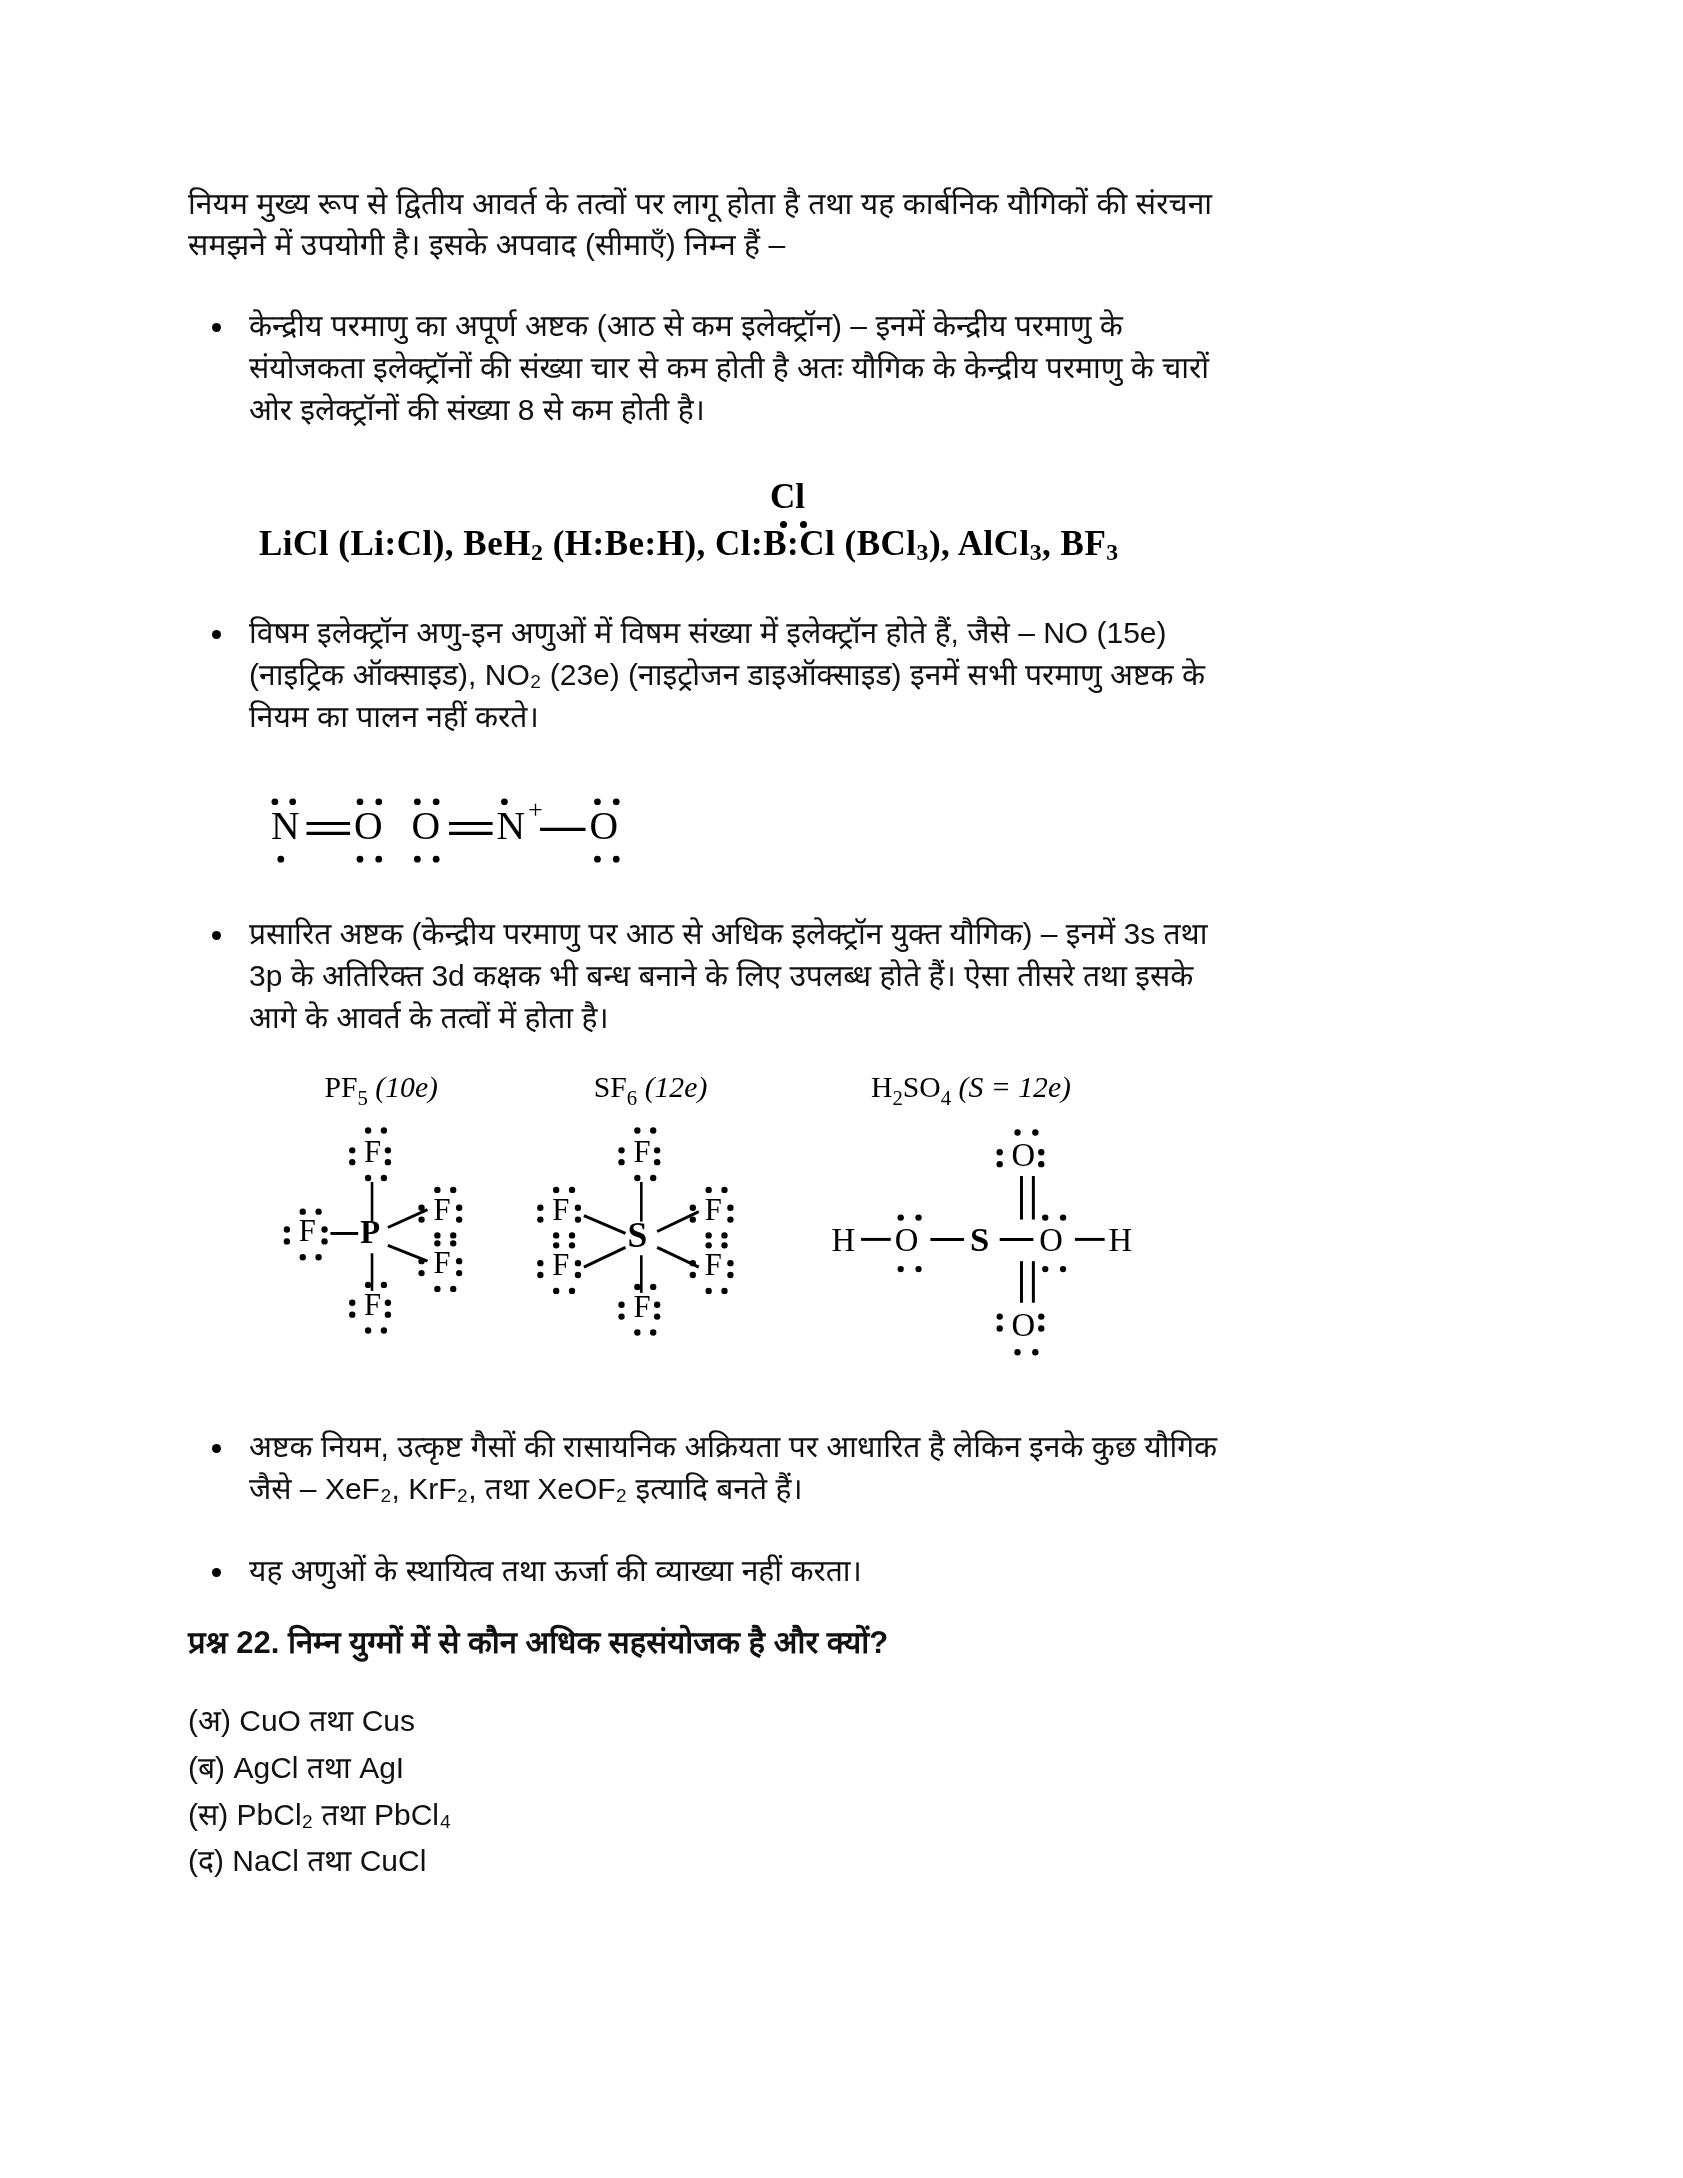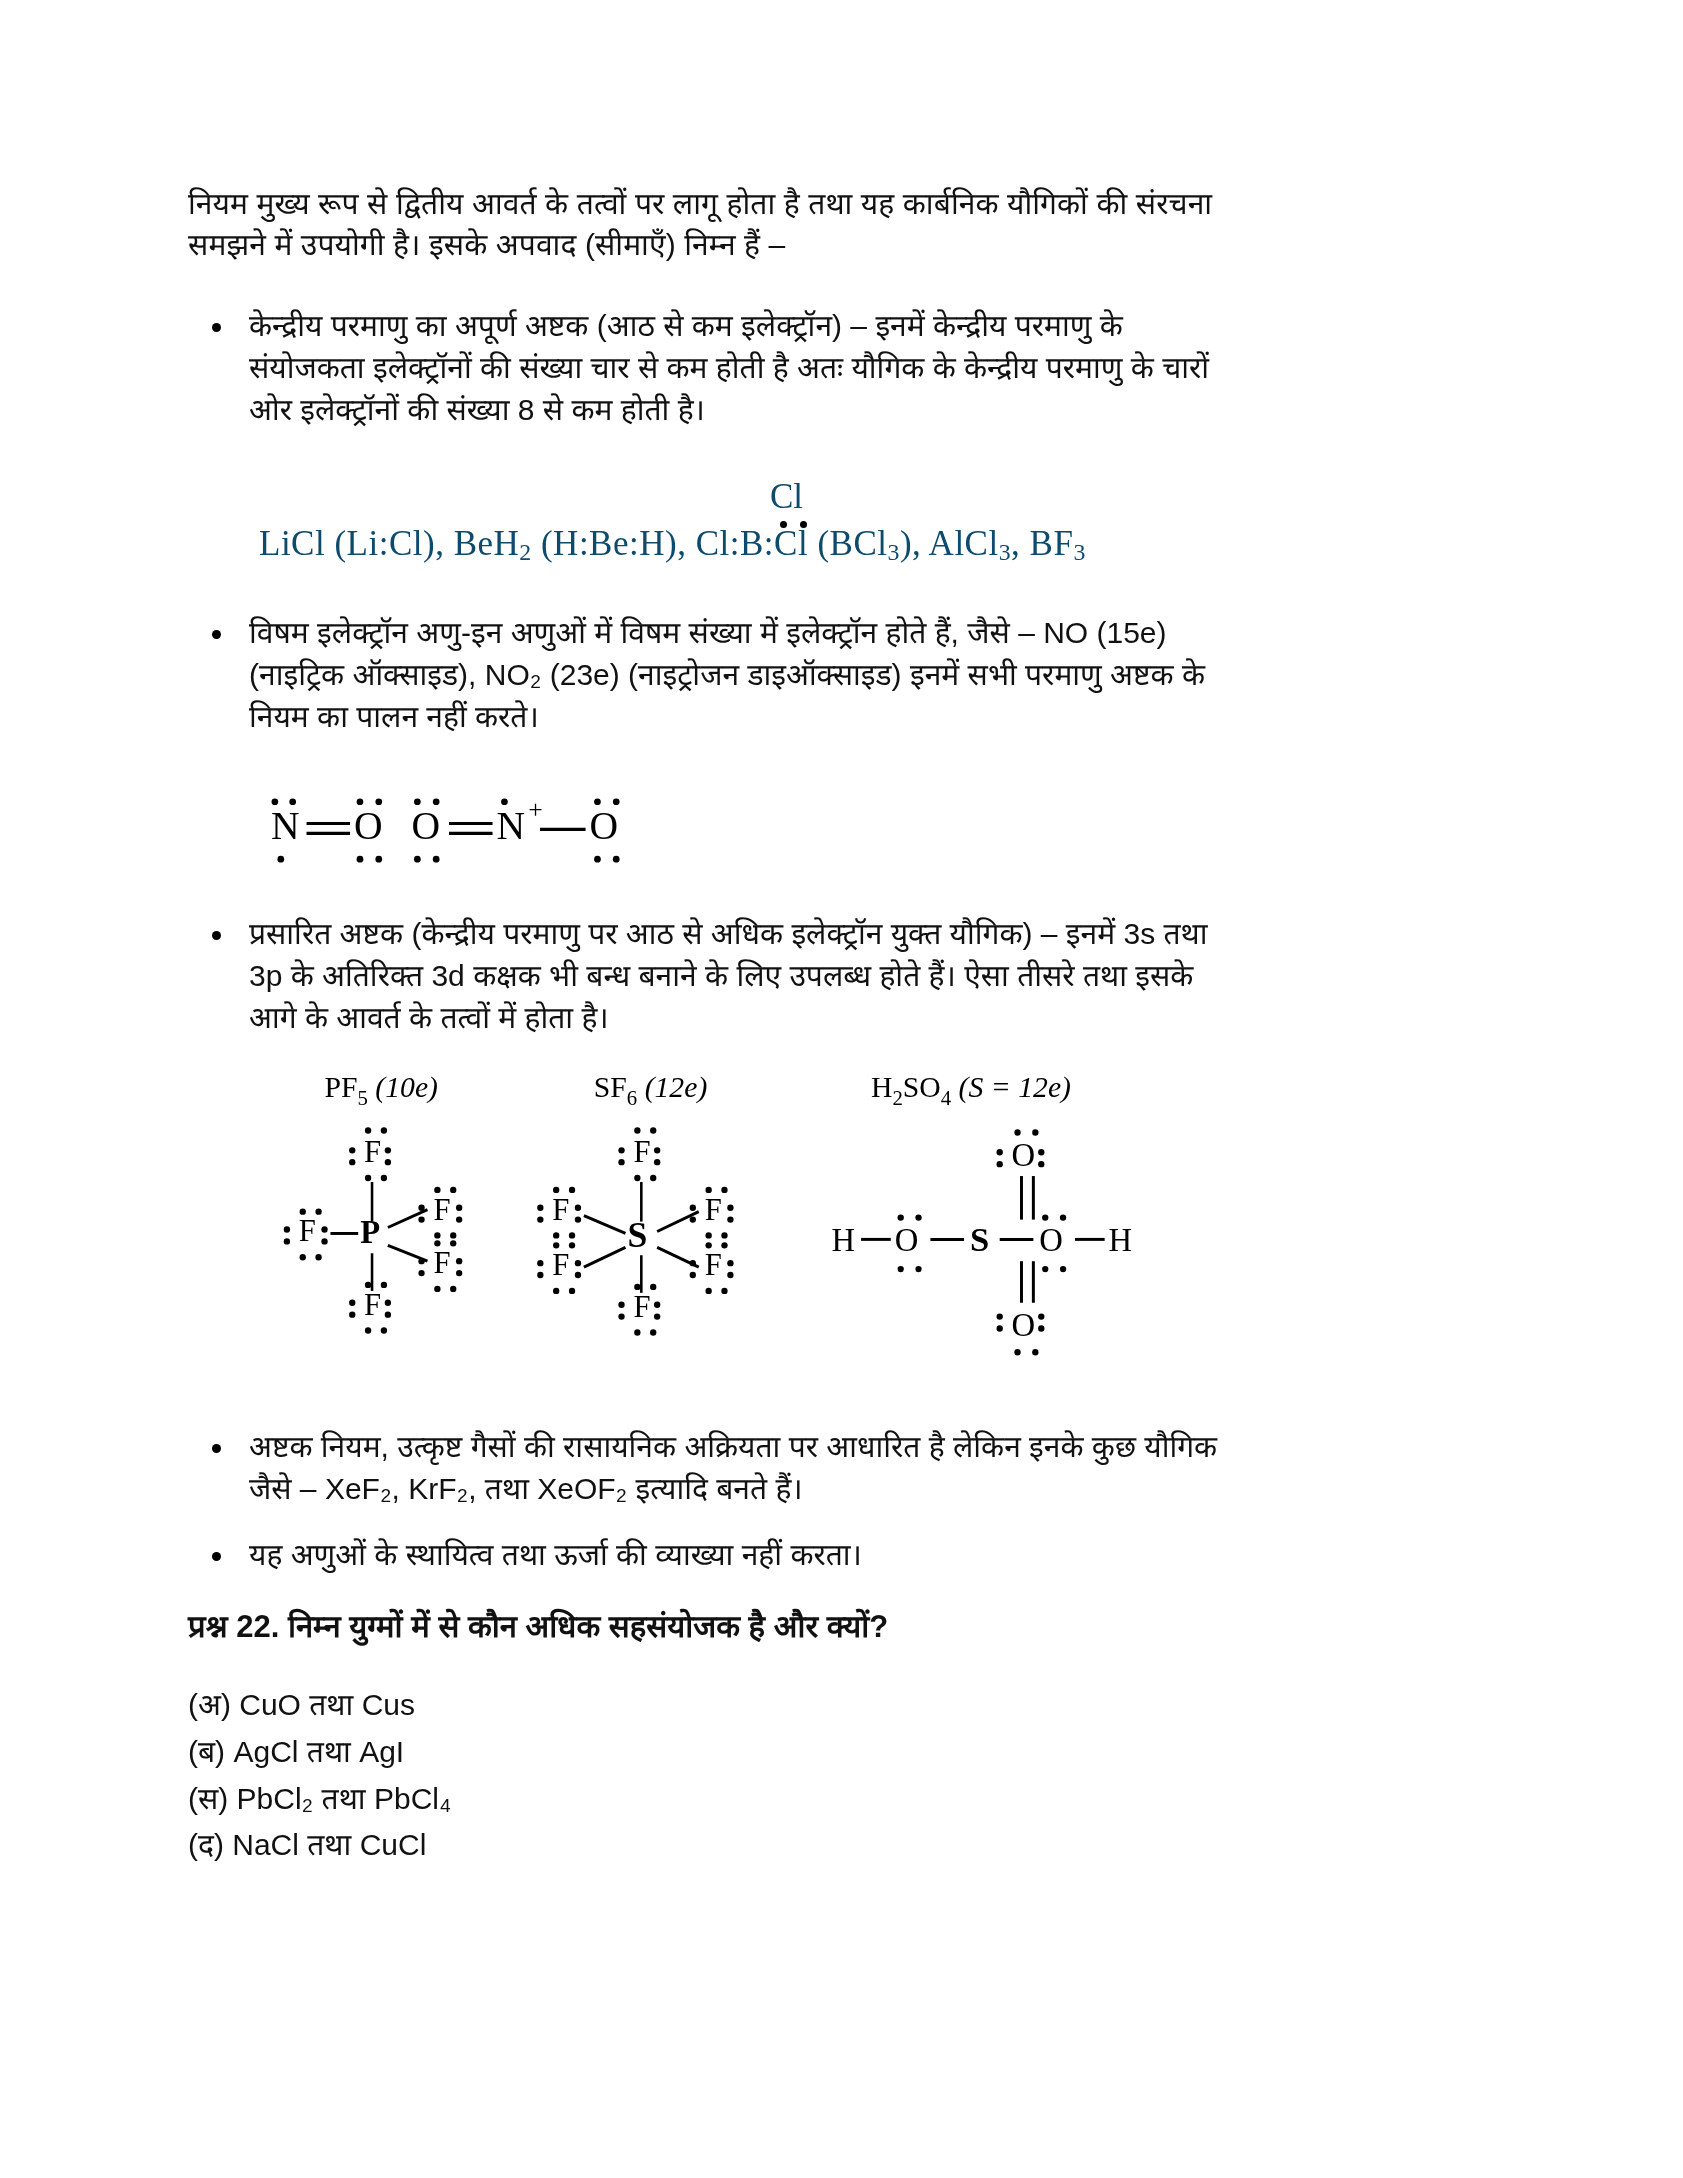--- a/index.html
+++ b/index.html
@@ -57,21 +57,22 @@
     height: 9px;
     background: #000;
     border-radius: 50%;
   }
 
   sub { font-size: 0.68em; vertical-align: -0.22em; }
 
   
   .chem-serif {
     font-family: "Liberation Serif", "DejaVu Serif", serif;
-    color: #0c4a6e;
+    color: #000000;
+    font-weight: bold;
   }
 
   .formula-row-1 {
     margin: 46px 0 44px 0;
     font-size: 35px;
     position: relative;
     height: 91px;
     padding-left: 61px;
   }
   .formula-row-1 .baseline {
@@ -399,21 +400,21 @@
     </svg>
   </div>
 
   <ul class="bullets">
 
     <li class="bullet">
       <span>अष्टक नियम, उत्कृष्ट गैसों की रासायनिक अक्रियता पर आधारित है लेकिन इनके कुछ यौगिक जैसे – XeF₂, KrF₂, तथा XeOF₂ इत्यादि बनते हैं।</span>
     </li>
 
 
-    <li class="bullet" style="margin-top:24px;">
+    <li class="bullet" style="margin-top:40px;">
       <span>यह अणुओं के स्थायित्व तथा ऊर्जा की व्याख्या नहीं करता।</span>
     </li>
   </ul>
 
   <h2 class="question-head">प्रश्न 22. निम्न युग्मों में से कौन अधिक सहसंयोजक है और क्यों?</h2>
 
   <ul class="options">
     <li>(अ) CuO तथा Cus</li>
     <li>(ब) AgCl तथा AgI</li>
     <li>(स) PbCl₂ तथा PbCl₄</li>

